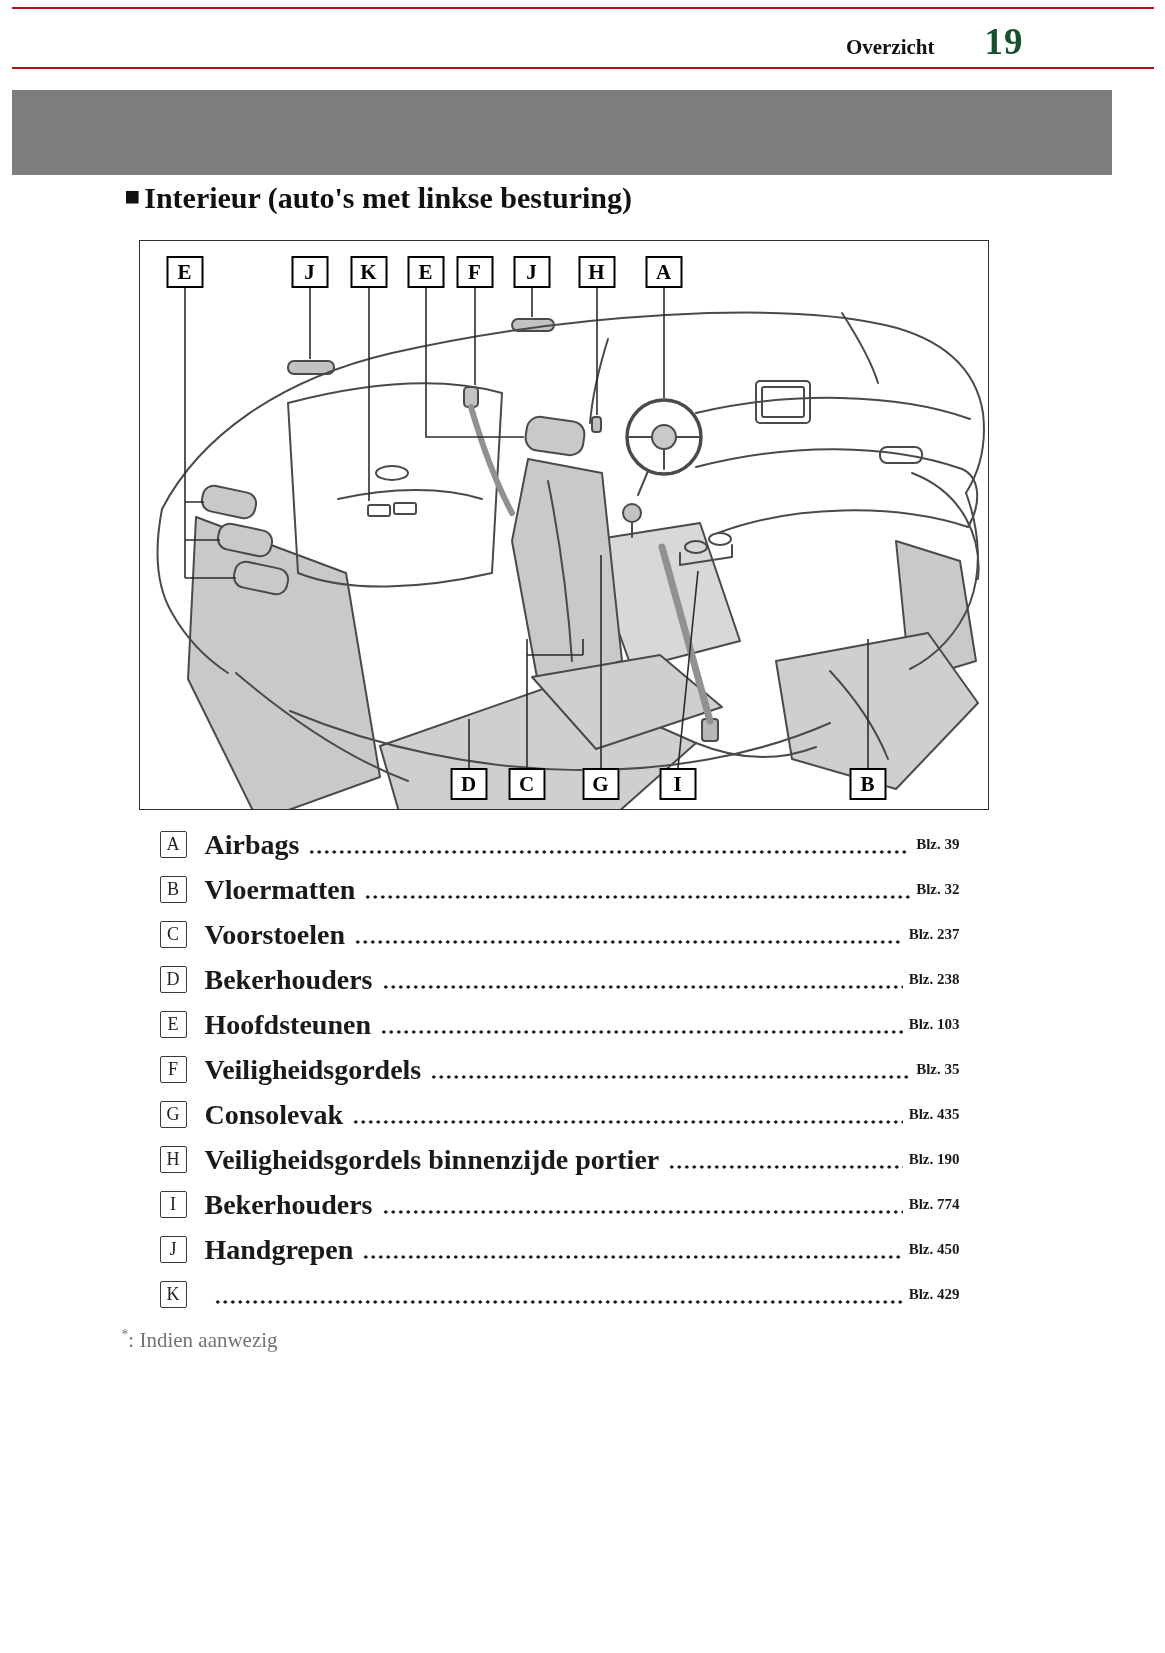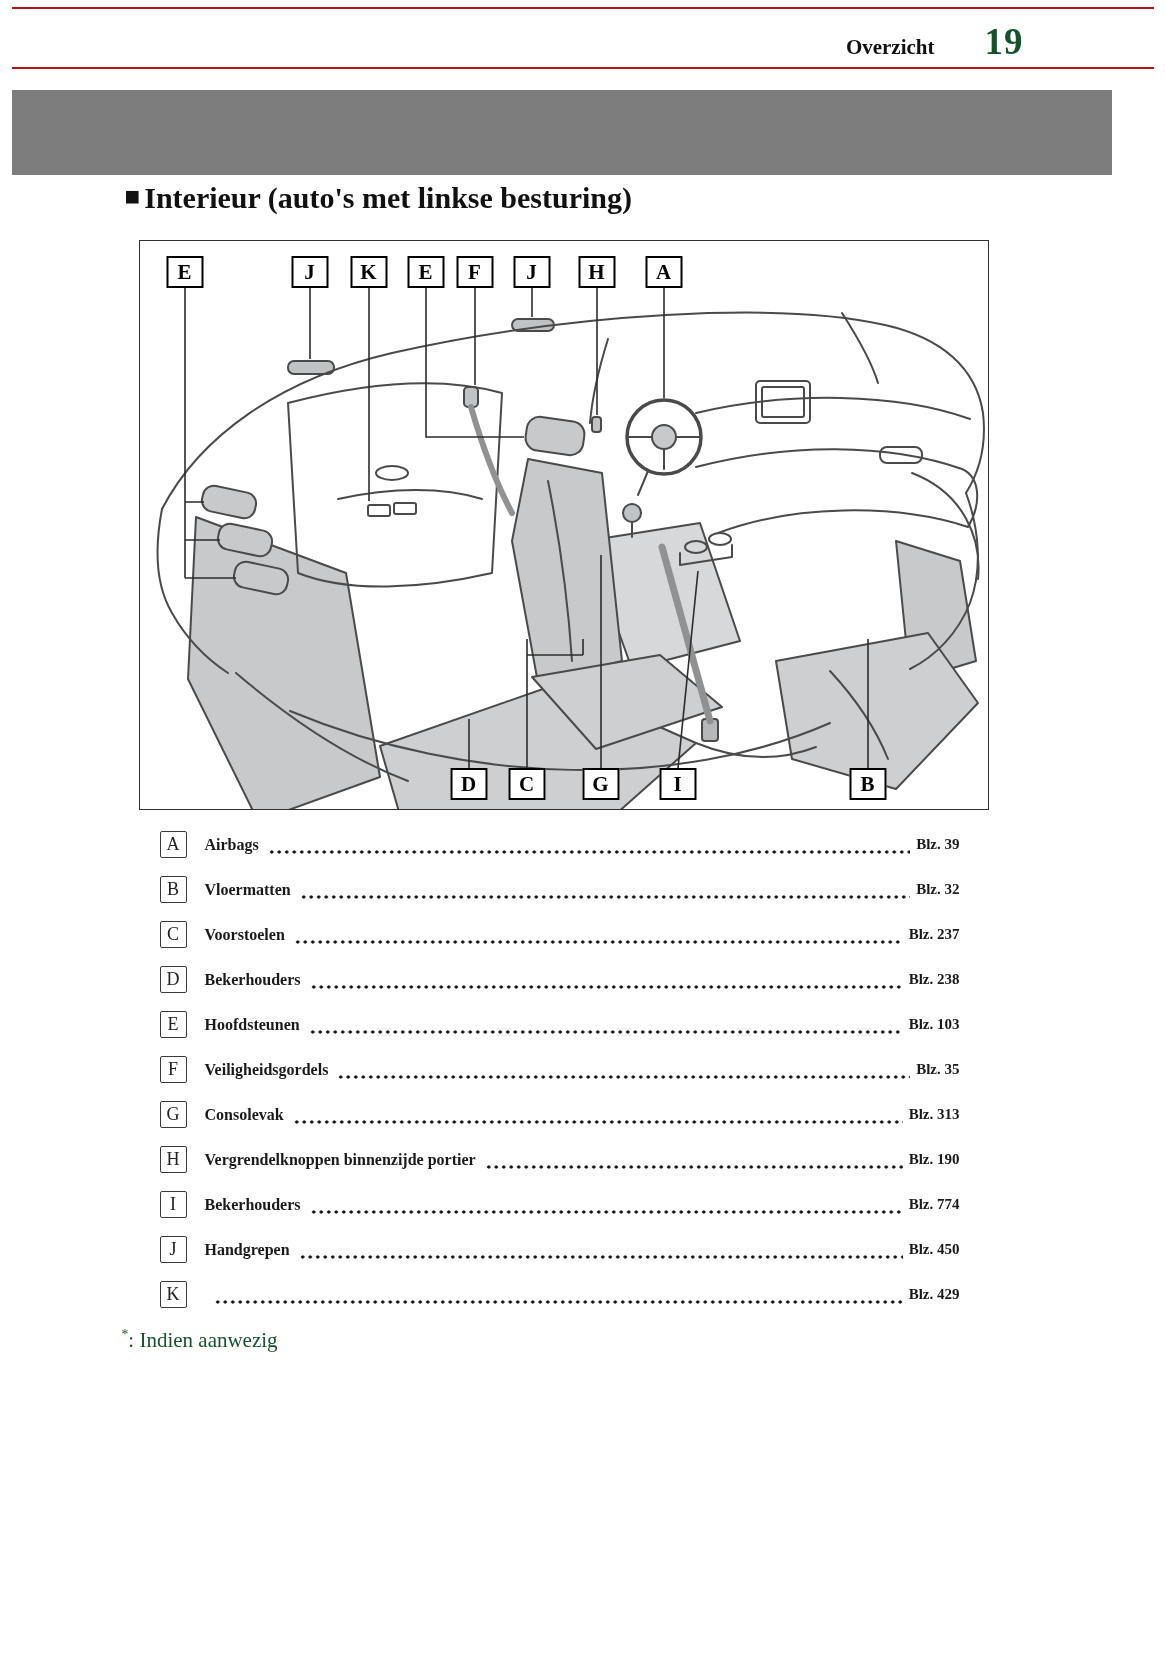--- a/index.html
+++ b/index.html
@@ -52,34 +52,34 @@
   .index-row{
     display:flex;align-items:center;height:45px;
   }
   .key-box{
     flex:0 0 auto;width:27px;height:27px;box-sizing:border-box;
     border:1.5px solid #3a3a3a;border-radius:2px;
     display:flex;align-items:center;justify-content:center;
     font-size:18px;font-weight:400;color:#222;
     margin-right:18px;
   }
-  .row-label{flex:0 0 auto;font-size:16px;font-weight:bold;white-space:nowrap;}
+  .row-label{flex:0 0 auto;font-size:28px;font-weight:bold;white-space:nowrap;}
   .row-label sup{font-size:0.62em;}
   .leader{
     flex:1 1 auto;height:6px;
     align-self:flex-end;margin:0 6px 12px 9px;
     background-image:radial-gradient(circle,#111 1.4px,transparent 1.8px);
     background-size:7.5px 6px;
     background-repeat:repeat-x;
     background-position:left bottom;
   }
   .page-ref{flex:0 0 auto;font-size:15px;font-weight:bold;white-space:nowrap;}
   .footnote{
     position:absolute;top:1327px;left:110px;margin:0;
-    font-size:21px;color:#14532d;
+    font-size:21px;color:#737373;
   }
   .footnote sup{font-size:0.65em;}
 </style>
 </head>
 <body>
 
 <div class="page">
 
   <div class="red-line top"></div>
 
@@ -224,25 +224,25 @@
     <li class="index-row">
       <span class="key-box">F</span>
       <span class="row-label">Veiligheidsgordels</span>
       <span class="leader"></span>
       <span class="page-ref">Blz. 35</span>
     </li>
     <li class="index-row">
       <span class="key-box">G</span>
       <span class="row-label">Consolevak</span>
       <span class="leader"></span>
-      <span class="page-ref">Blz. 313</span>
+      <span class="page-ref">Blz. 435</span>
     </li>
     <li class="index-row">
       <span class="key-box">H</span>
-      <span class="row-label">Vergrendelknoppen binnenzijde portier</span>
+      <span class="row-label">Veiligheidsgordels binnenzijde portier</span>
       <span class="leader"></span>
       <span class="page-ref">Blz. 190</span>
     </li>
     <li class="index-row">
       <span class="key-box">I</span>
       <span class="row-label">Bekerhouders</span>
       <span class="leader"></span>
       <span class="page-ref">Blz. 774</span>
     </li>
     <li class="index-row">

